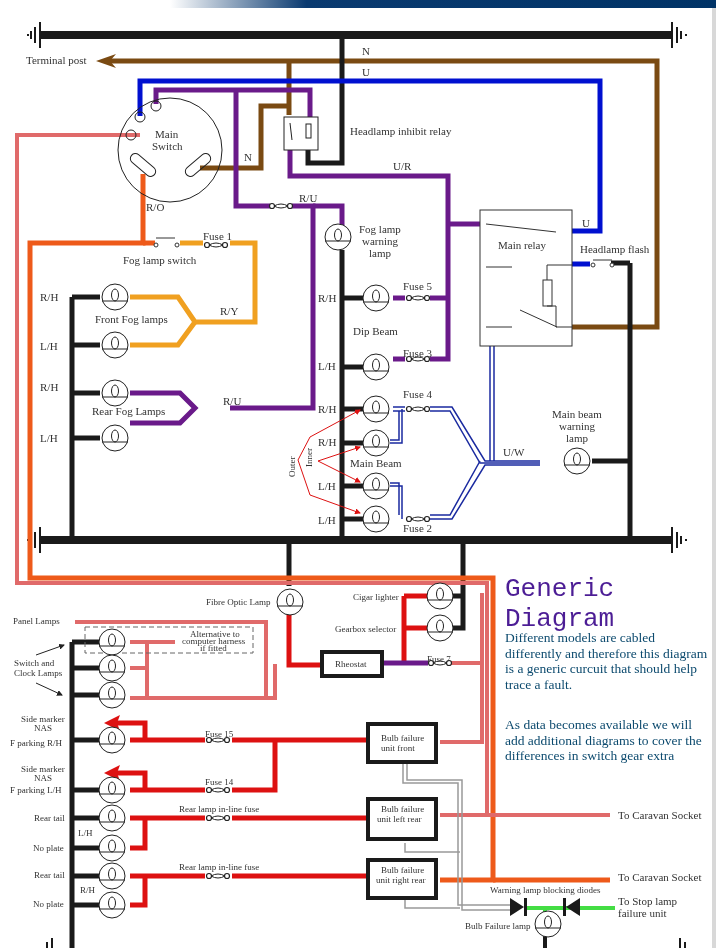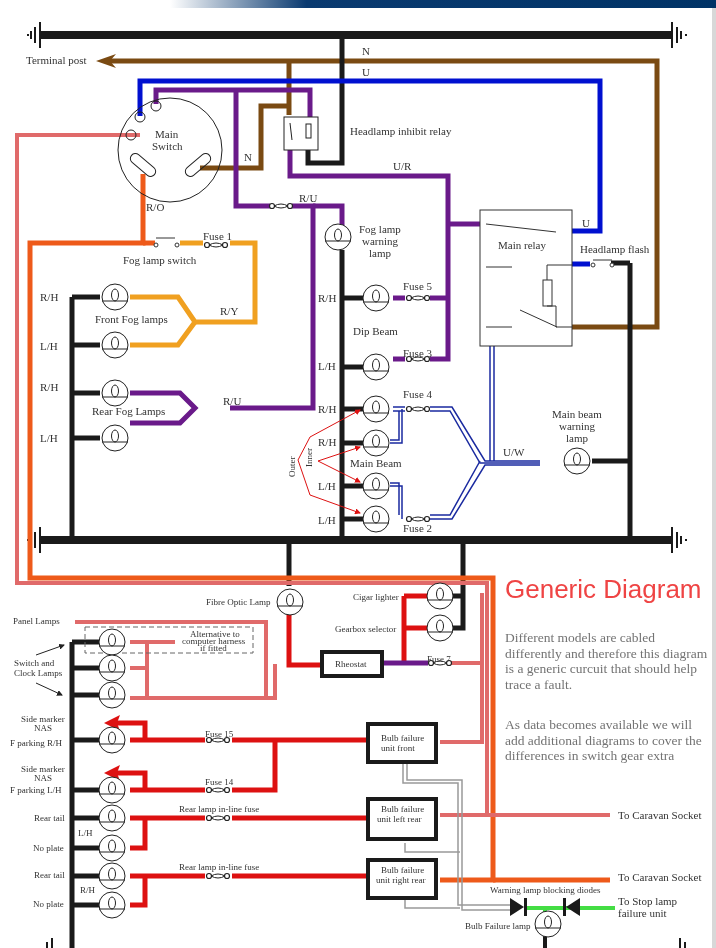--- a/index.html
+++ b/index.html
@@ -4,22 +4,22 @@
 <style>
   html, body { margin:0; padding:0; background:#ffffff; }
   body { width:716px; height:948px; position:relative; overflow:hidden; font-family:"Liberation Serif","DejaVu Serif",serif; }
   #header-band { position:absolute; left:170px; top:0; width:546px; height:8px;
     background:linear-gradient(90deg, rgba(0,51,102,0) 0%, #0a3a70 25%, #003366 100%); }
   #right-edge { position:absolute; right:0; top:8px; width:4px; height:940px; background:#d8d8d8; }
   svg#diagram { position:absolute; left:0; top:0; }
   svg text { font-family:"Liberation Serif","DejaVu Serif",serif; fill:#333; }
   .lbl { font-size:11px; }
   .lbl-s { font-size:9px; }
-  #title { position:absolute; left:505px; top:574px; font-size:26px; color:#ef4444; font-family:Liberation Sans, sans-serif; }
-  .para { position:absolute; left:505px; width:205px; font-size:13.5px; line-height:15.5px; color:#737373; font-family:"Liberation Serif","DejaVu Serif",serif; }
+  #title { position:absolute; left:505px; top:574px; font-size:26px; color:#4c1d95; font-family:Liberation Mono, monospace; }
+  .para { position:absolute; left:505px; width:205px; font-size:13.5px; line-height:15.5px; color:#0c4a6e; font-family:"Liberation Serif","DejaVu Serif",serif; }
   #para1 { top:630px; }
   #para2 { top:717px; }
 </style>
 </head>
 <body>
 
 <div id="header-band"></div>
 <div id="right-edge"></div>
 
 <svg id="diagram" width="716" height="948" viewBox="0 0 716 948" xmlns="http://www.w3.org/2000/svg">

